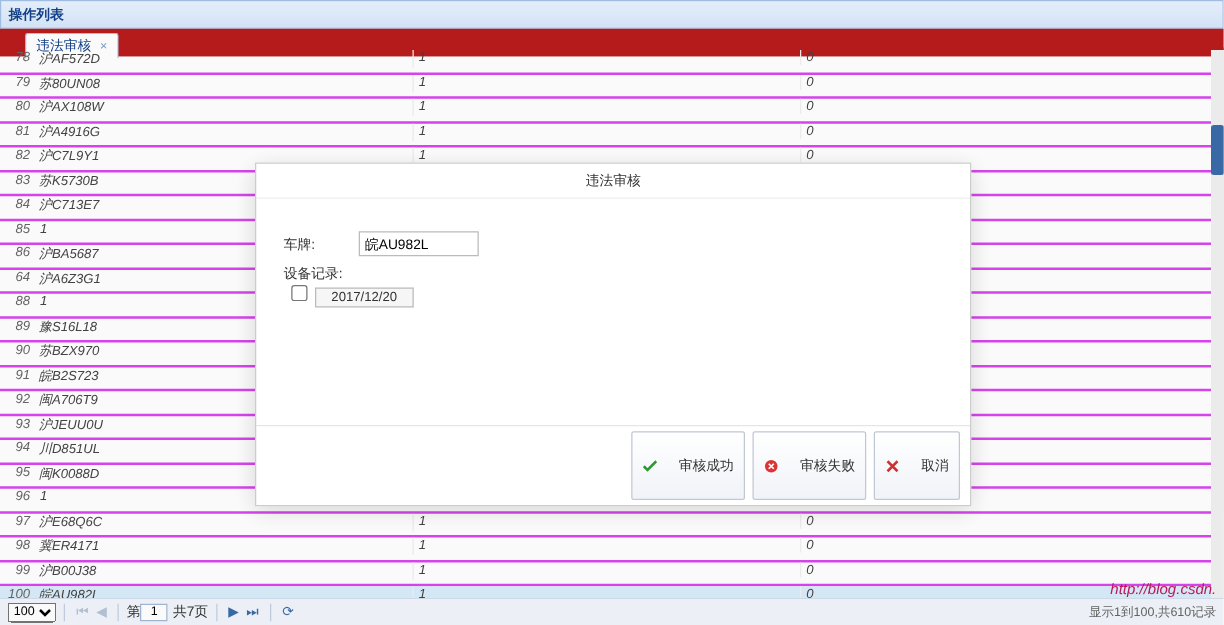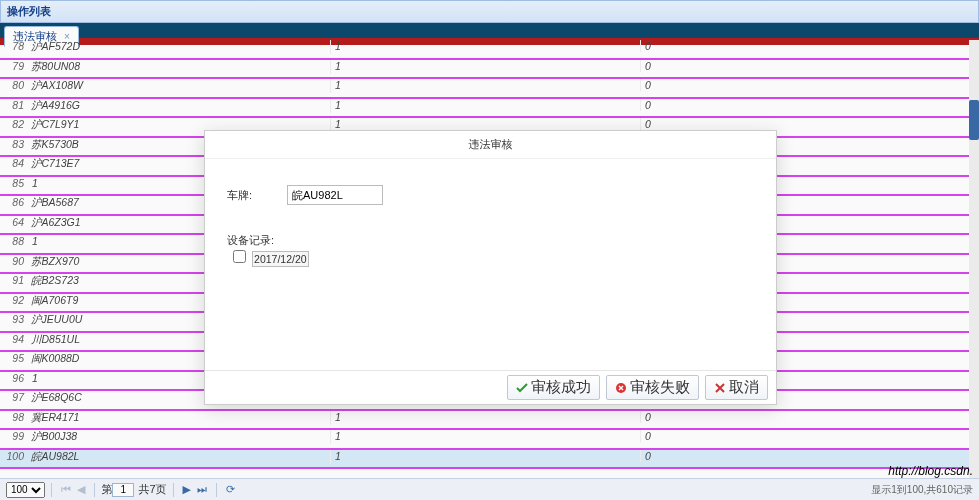--- a/index.html
+++ b/index.html
@@ -1,46 +1,46 @@
 <!DOCTYPE html>
 <html><head>
 <meta charset="utf-8">
 <style>
 * { box-sizing: border-box; margin: 0; padding: 0; }
 body { font-family: "Microsoft YaHei", Arial, sans-serif; font-size: 11px; color: #333; background: #fff; width: 979px; height: 500px; overflow: hidden; position: relative; }
 .panel-header { background: linear-gradient(#eaf3fe,#d7e8fb); border: 1px solid #a3c0e8; color: #15428b; font-weight: bold; font-size: 11px; padding: 3px 6px; }
-.tab-strip { border-bottom: 7px solid #b91c1c; background: #0c4a6e; padding: 2px 4px 0 4px; height: 22px; }
+.tab-strip { border-bottom: 7px solid #b91c1c; background: #b91c1c; padding: 2px 4px 0 20px; height: 22px; }
 .tab { display: inline-block; background: #fff; border: 1px solid #9abfe8; border-bottom: 1px solid #fff; border-radius: 3px 3px 0 0; padding: 2px 8px; font-size: 11px; color: #15428b; position: relative; top: 1px; }
 .tab .close { color: #7a9bc8; margin-left: 4px; cursor: pointer; font-size: 10px; }
 .grid { position: absolute; top: 40px; left: 0; right: 0; bottom: 22px; overflow-y: auto; }
 .row { display: flex; align-items: flex-start; height: 19.5px; border-bottom: 2px solid #d946ef; font-size: 10.5px; color: #555; font-style: italic; }
 .row.selected { background: #d9ecf9; }
 .c-idx { width: 28px; text-align: right; padding-right: 4px; color: #666; }
 .c-plate { width: 303px; padding-left: 3px; color: #444; border-right: 1px solid #f0f0f0; }
 .c-a { width: 310px; padding-left: 4px; color: #444; border-right: 1px solid #f0f0f0; }
 .c-b { flex: 1; padding-left: 4px; color: #444; }
 .pager { position: absolute; bottom: 0; left: 0; right: 0; height: 22px; border-top: 1px solid #c9d6e8; background: #f1f5fb; display: flex; align-items: center; padding: 0 6px; font-size: 11px; color: #333; }
 .pager .sep { width: 1px; height: 14px; background: #c3d0e2; margin: 0 6px; }
 .pager select { font-size: 10px; height: 16px; }
 .pager input { width: 22px; height: 14px; font-size: 10px; text-align: center; border: 1px solid #a3b8d6; }
 .pager-btn { color: #3a6ca8; cursor: pointer; padding: 0 3px; font-size: 11px; }
 .pager-btn.disabled { color: #b5c3d6; cursor: default; }
 .pager-info { margin-left: auto; color: #666; font-size: 10px; }
-.watermark { position: absolute; right: 6px; bottom: 22px; color: #000000; font-size: 12px; font-style: italic; pointer-events: none; }
+.watermark { position: absolute; right: 6px; bottom: 22px; color: #be185d; font-size: 12px; font-style: italic; pointer-events: none; }
 .modal-mask { position: absolute; inset: 0; background: rgba(0,0,0,0.02); }
 .modal { position: absolute; left: 204px; top: 130px; width: 573px; height: 275px; background: #fff; border: 1px solid #ccc; box-shadow: 0 4px 18px rgba(0,0,0,0.15); display: flex; flex-direction: column; }
 .modal-title { text-align: center; font-size: 11px; color: #333; padding: 6px 0; border-bottom: 1px solid #eee; }
 .modal-body { flex: 1; padding: 26px 22px 10px 22px; font-size: 11px; color: #333; }
-.form-row { display: flex; align-items: center; margin-bottom: 28px; }
+.form-row { display: flex; align-items: center; margin-bottom: 6px; }
 .form-label { width: 60px; }
 .form-input { height: 20px; width: 96px; border: 1px solid #bbb; padding: 0 4px; font-size: 11px; }
 .record-row { margin-left: 6px; margin-top: 2px; }
-.record-date { display: inline-block; border: 1px solid #bbb; padding: 1px 1px; font-size: 10.5px; background: #f6f6f6; margin-left: 3px; }
+.record-date { display: inline-block; border: 1px solid #bbb; padding: 1px 12px; font-size: 10.5px; background: #f6f6f6; margin-left: 3px; }
 .modal-footer { border-top: 1px solid #e5e5e5; padding: 4px 8px; display: flex; justify-content: flex-end; gap: 6px; }
-.btn { display: inline-flex; align-items: center; gap: 3px; border: 1px solid #c0c8d4; background: linear-gradient(#fff,#f0f3f8); border-radius: 2px; padding: 2px 8px; font-size: 15px; color: #333; cursor: pointer; }
+.btn { display: inline-flex; align-items: center; gap: 17px; border: 1px solid #c0c8d4; background: linear-gradient(#fff,#f0f3f8); border-radius: 2px; padding: 19px 8px; font-size: 11px; color: #333; cursor: pointer; }
 .ico { width: 12px; height: 12px; display: inline-block; }
 .scrollbar { position: absolute; right: 0; top: 40px; bottom: 22px; width: 10px; background: #f0f0f0; }
 .scrollbar-thumb { position: absolute; right: 0; top: 60px; width: 10px; height: 40px; background: #3a6ca8; border-radius: 2px; }
 </style>
 </head>
 <body>
 
 <div class="panel-header">
   <span>操作列表</span>
 </div>
@@ -106,20 +106,26 @@
       <span class="c-b">0</span>
     </div>
     <div class="row">
       <span class="c-idx">64</span>
       <span class="c-plate">沪A6Z3G1</span>
       <span class="c-a">1</span>
       <span class="c-b">0</span>
     </div>
     <div class="row">
       <span class="c-idx">88</span>
+      <span class="c-a">1</span>
+      <span class="c-b">0</span>
+    </div>
+    <div class="row">
+      <span class="c-idx">89</span>
+      <span class="c-plate">豫S16L18</span>
       <span class="c-a">1</span>
       <span class="c-b">0</span>
     </div>
     <div class="row">
       <span class="c-idx">90</span>
       <span class="c-plate">苏BZX970</span>
       <span class="c-a">1</span>
       <span class="c-b">0</span>
     </div>
     <div class="row">

